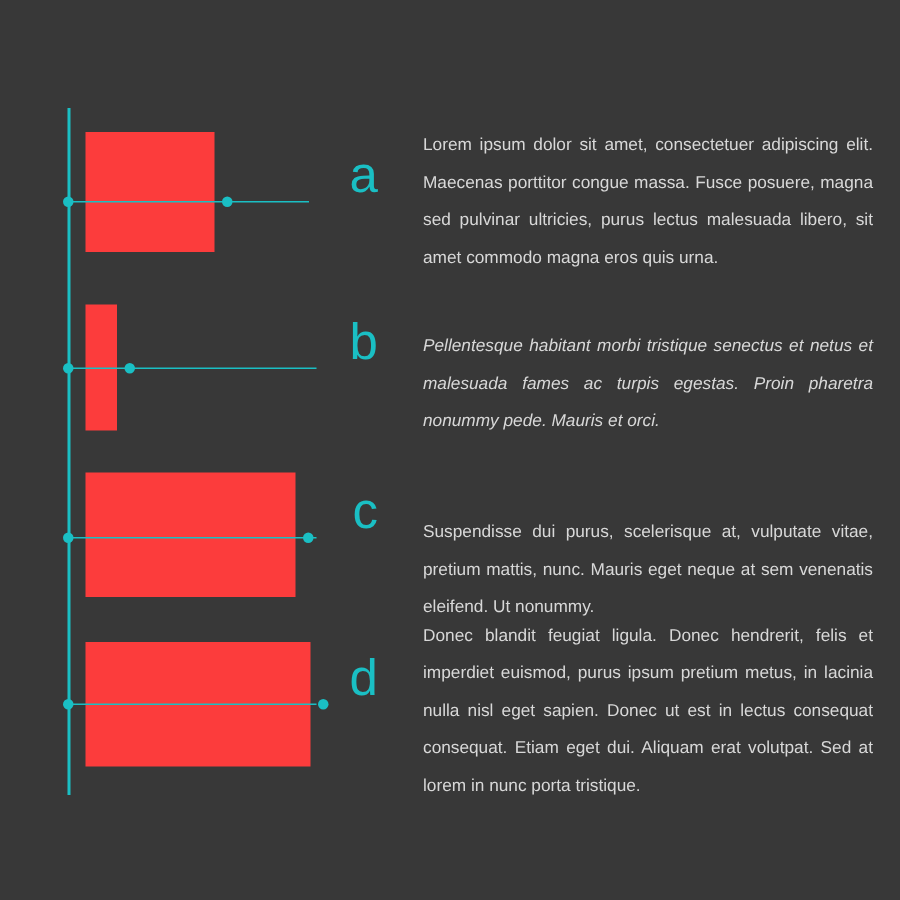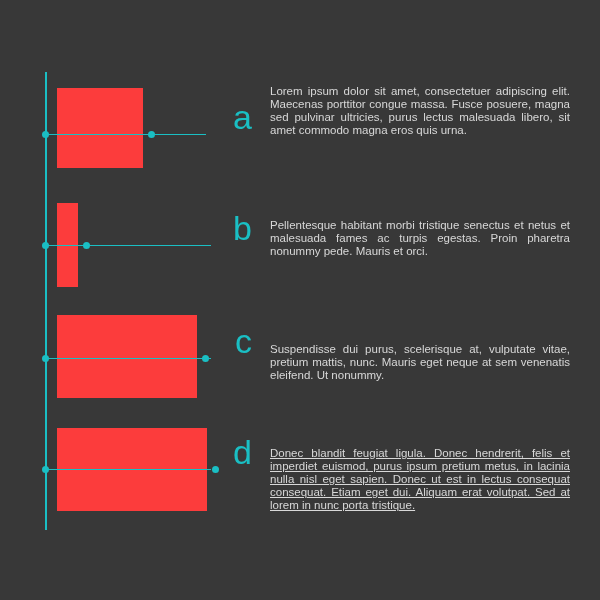--- a/index.html
+++ b/index.html
@@ -64,23 +64,24 @@
     line-height: 34px;
     font-family: "Liberation Sans", sans-serif;
     font-weight: normal;
     text-align: right;
     width: 40px;
   }
   .text {
     position: absolute;
     color: #d8d8d8;
     font-size: 11.5px;
-    line-height: 13px;
+    line-height: 25px;
     text-align: justify;
     width: 300px;
+    margin-left: 12px;
   }
 </style>
 </head>
 <body>
 
 <div class="infographic">
 
   <div class="spine"></div>
 
   <div class="rows">
@@ -93,35 +94,35 @@
       <div class="letter" style="left:212px; top:100px;">a</div>
       <div class="text" style="left:270px; top:85px;">Lorem ipsum dolor sit amet, consectetuer adipiscing elit. Maecenas porttitor congue massa. Fusce posuere, magna sed pulvinar ultricies, purus lectus malesuada libero, sit amet commodo magna eros quis urna.</div>
     </div>
 
     <div class="row">
       <div class="bar" style="left:57px; top:203px; width:21px; height:84px;"></div>
       <div class="dot" style="left:42px; top:242px;"></div>
       <div class="connector" style="left:46px; top:245px; width:165px;"></div>
       <div class="dot" style="left:83px; top:242px;"></div>
       <div class="letter" style="left:212px; top:211px;">b</div>
-      <div class="text" style="left:270px; top:219px;">Pellentesque habitant morbi tristique senectus et netus et malesuada fames ac turpis egestas. Proin pharetra nonummy pede. Mauris et orci.</div>
+      <div class="text" style="left:270px; top:219px;font-style:italic;">Pellentesque habitant morbi tristique senectus et netus et malesuada fames ac turpis egestas. Proin pharetra nonummy pede. Mauris et orci.</div>
     </div>
 
     <div class="row">
       <div class="bar" style="left:57px; top:315px; width:140px; height:83px;"></div>
       <div class="dot" style="left:42px; top:355px;"></div>
       <div class="connector" style="left:46px; top:358px; width:165px;"></div>
       <div class="dot" style="left:202px; top:355px;"></div>
       <div class="letter" style="left:212px; top:324px;">c</div>
       <div class="text" style="left:270px; top:343px;">Suspendisse dui purus, scelerisque at, vulputate vitae, pretium mattis, nunc. Mauris eget neque at sem venenatis eleifend. Ut nonummy.</div>
     </div>
 
     <div class="row">
       <div class="bar" style="left:57px; top:428px; width:150px; height:83px;"></div>
       <div class="dot" style="left:42px; top:466px;"></div>
       <div class="connector" style="left:46px; top:469px; width:165px;"></div>
       <div class="dot" style="left:212px; top:466px;"></div>
       <div class="letter" style="left:212px; top:435px;">d</div>
-      <div class="text" style="left:270px; top:447px;text-decoration:underline;">Donec blandit feugiat ligula. Donec hendrerit, felis et imperdiet euismod, purus ipsum pretium metus, in lacinia nulla nisl eget sapien. Donec ut est in lectus consequat consequat. Etiam eget dui. Aliquam erat volutpat. Sed at lorem in nunc porta tristique.</div>
+      <div class="text" style="left:270px; top:412px;">Donec blandit feugiat ligula. Donec hendrerit, felis et imperdiet euismod, purus ipsum pretium metus, in lacinia nulla nisl eget sapien. Donec ut est in lectus consequat consequat. Etiam eget dui. Aliquam erat volutpat. Sed at lorem in nunc porta tristique.</div>
     </div>
 
   </div>
 </div>
 
 </body></html>

